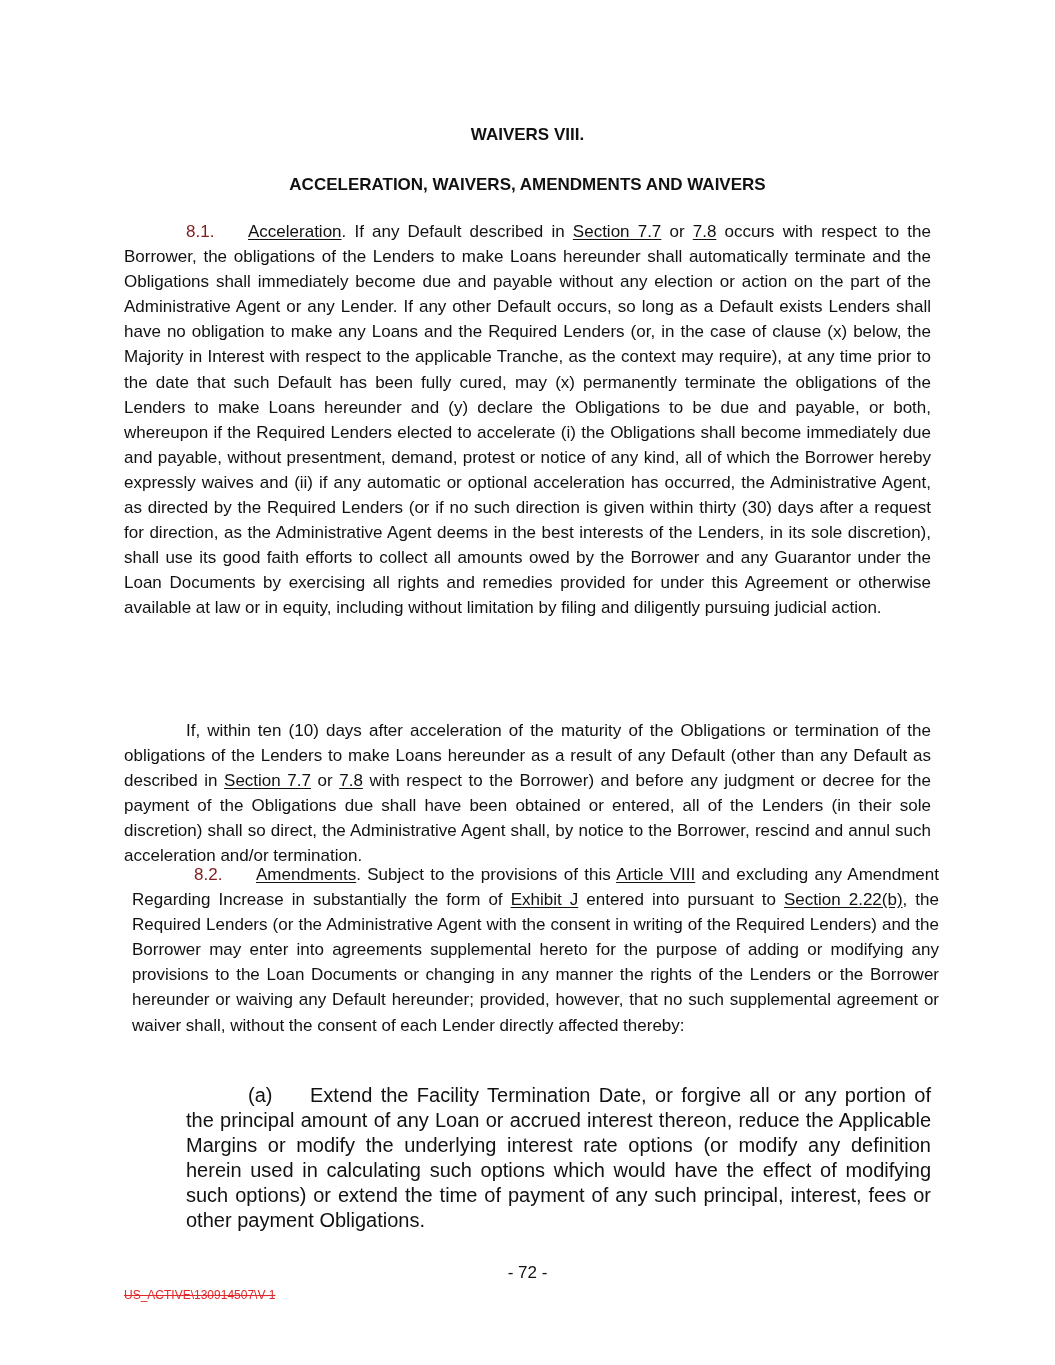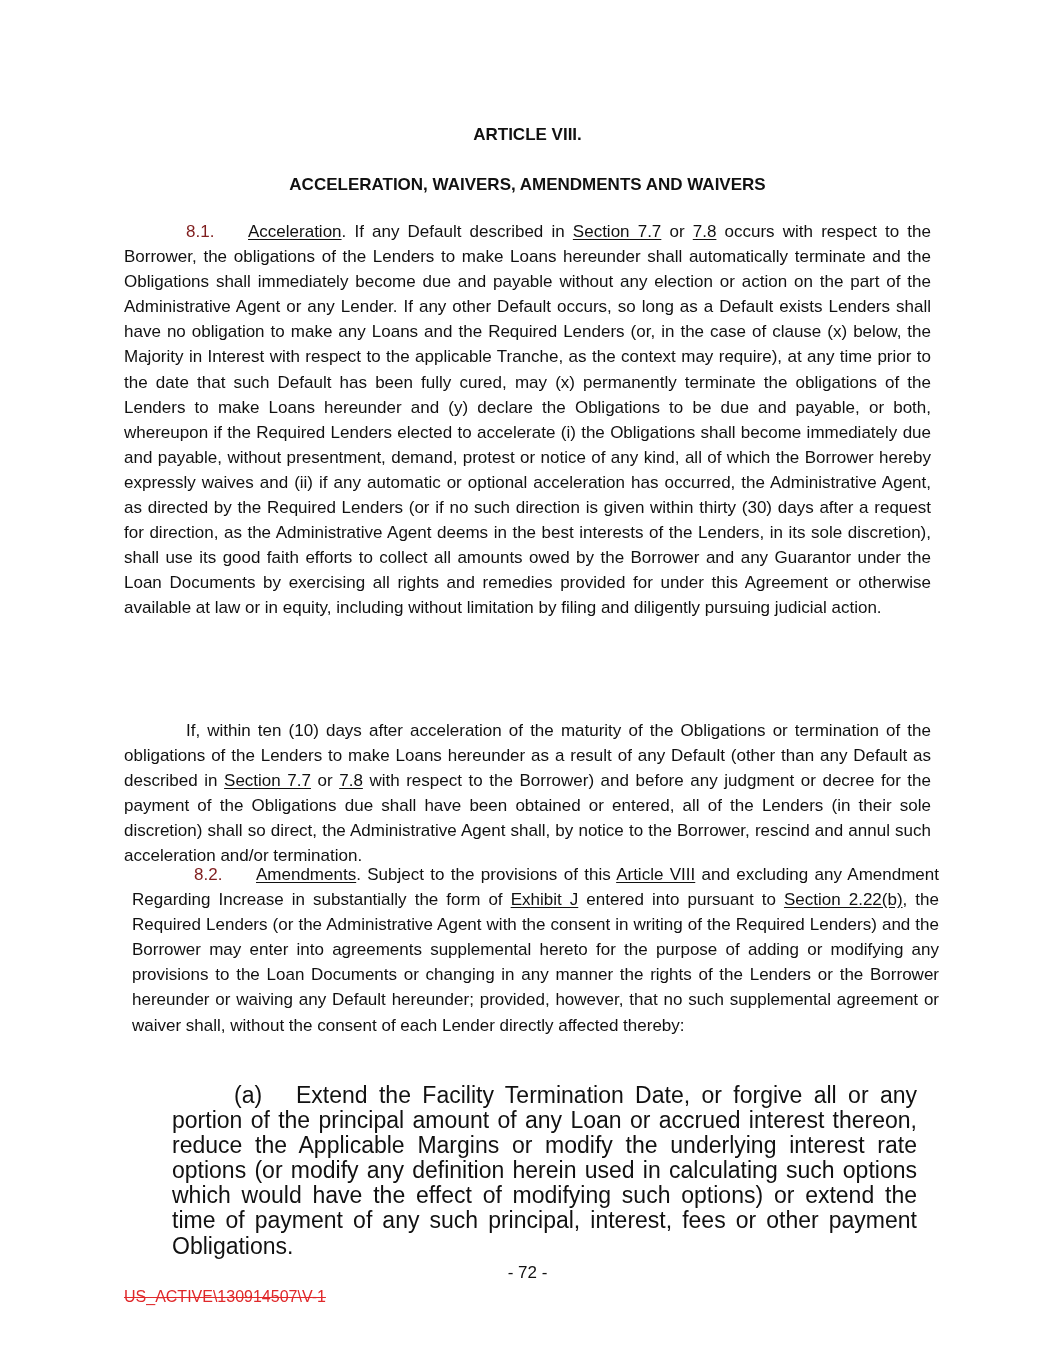--- a/index.html
+++ b/index.html
@@ -1,32 +1,32 @@
 <!DOCTYPE html>
 <html><head>
 <meta charset="utf-8">
 <style>
   html, body { margin: 0; padding: 0; background: #ffffff; }
   body { width: 1055px; height: 1365px; position: relative; overflow: hidden;
          font-family: "Liberation Sans", sans-serif; color: #111; }
   .page { position: absolute; left: 124px; top: 0; width: 807px; }
   .title { position: absolute; left: 0; width: 807px; text-align: center; font-weight: bold; font-size: 17px; }
   .para { position: absolute; left: 0; width: 807px; font-size: 17px; line-height: 25.1px; text-align: justify; text-indent: 62px; }
-  .sub { position: absolute; left: 48px; width: 745px; font-size: 23px; line-height: 25.1px; text-align: justify; text-indent: 62px; }
+  .sub { position: absolute; left: 62px; width: 745px; font-size: 20px; line-height: 25.1px; text-align: justify; text-indent: 62px; }
   .num { color: #7f1d1d; display: inline-block; width: 62px; text-indent: 0; }
   .subnum { display: inline-block; width: 62px; text-indent: 0; }
   u { text-decoration: underline; text-underline-offset: 2px; }
   .pnum { position: absolute; left: 0; width: 807px; top: 1263px; text-align: center; font-size: 17px; }
-  .docid { position: absolute; left: 124px; top: 1288px; font-size: 16px; color: #e0282a; text-decoration: line-through; }
+  .docid { position: absolute; left: 124px; top: 1288px; font-size: 12px; color: #e0282a; text-decoration: line-through; }
 </style>
 </head>
 <body>
 
 <div class="page">
-  <div class="title" style="top:125px;">ARTICLE VIII.</div>
+  <div class="title" style="top:125px;">WAIVERS VIII.</div>
   <div class="title" style="top:175px;">ACCELERATION, WAIVERS, AMENDMENTS AND WAIVERS</div>
 
   <div class="para" style="top:219px;">
     <span class="num">8.1.</span><u>Acceleration</u><span>.  If any Default described in </span><u>Section 7.7</u><span> or </span><u>7.8</u><span> occurs with respect to the Borrower, the obligations of the Lenders to make Loans hereunder shall automatically terminate and the Obligations shall immediately become due and payable without any election or action on the part of the Administrative Agent or any Lender.  If any other Default occurs, so long as a Default exists Lenders shall have no obligation to make any Loans and the Required Lenders (or, in the case of clause (x) below, the Majority in Interest with respect to the applicable Tranche, as the context may require), at any time prior to the date that such Default has been fully cured, may (x) permanently terminate the obligations of the Lenders to make Loans hereunder and (y) declare the Obligations to be due and payable, or both, whereupon if the Required Lenders elected to accelerate (i) the Obligations shall become immediately due and payable, without presentment, demand, protest or notice of any kind, all of which the Borrower hereby expressly waives and (ii) if any automatic or optional acceleration has occurred, the Administrative Agent, as directed by the Required Lenders (or if no such direction is given within thirty (30) days after a request for direction, as the Administrative Agent deems in the best interests of the Lenders, in its sole discretion), shall use its good faith efforts to collect all amounts owed by the Borrower and any Guarantor under the Loan Documents by exercising all rights and remedies provided for under this Agreement or otherwise available at law or in equity, including without limitation by filing and diligently pursuing judicial action.</span>
   </div>
 
   <div class="para" style="top:718px;">
     <span>If, within ten (10) days after acceleration of the maturity of the Obligations or termination of the obligations of the Lenders to make Loans hereunder as a result of any Default (other than any Default as described in </span><u>Section 7.7</u><span> or </span><u>7.8</u><span> with respect to the Borrower) and before any judgment or decree for the payment of the Obligations due shall have been obtained or entered, all of the Lenders (in their sole discretion) shall so direct, the Administrative Agent shall, by notice to the Borrower, rescind and annul such acceleration and/or termination.</span>
   </div>
 

